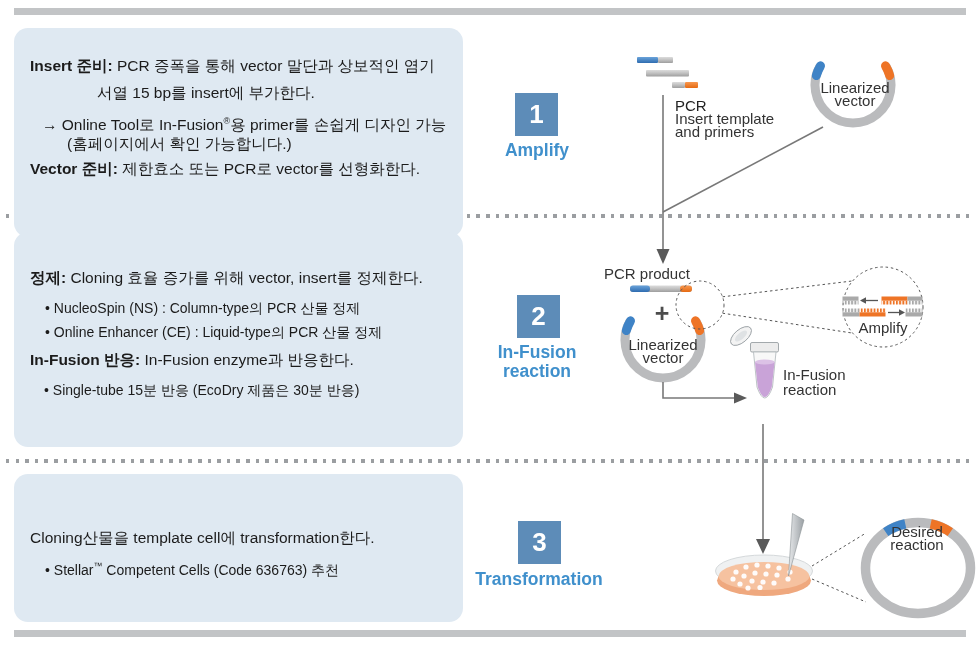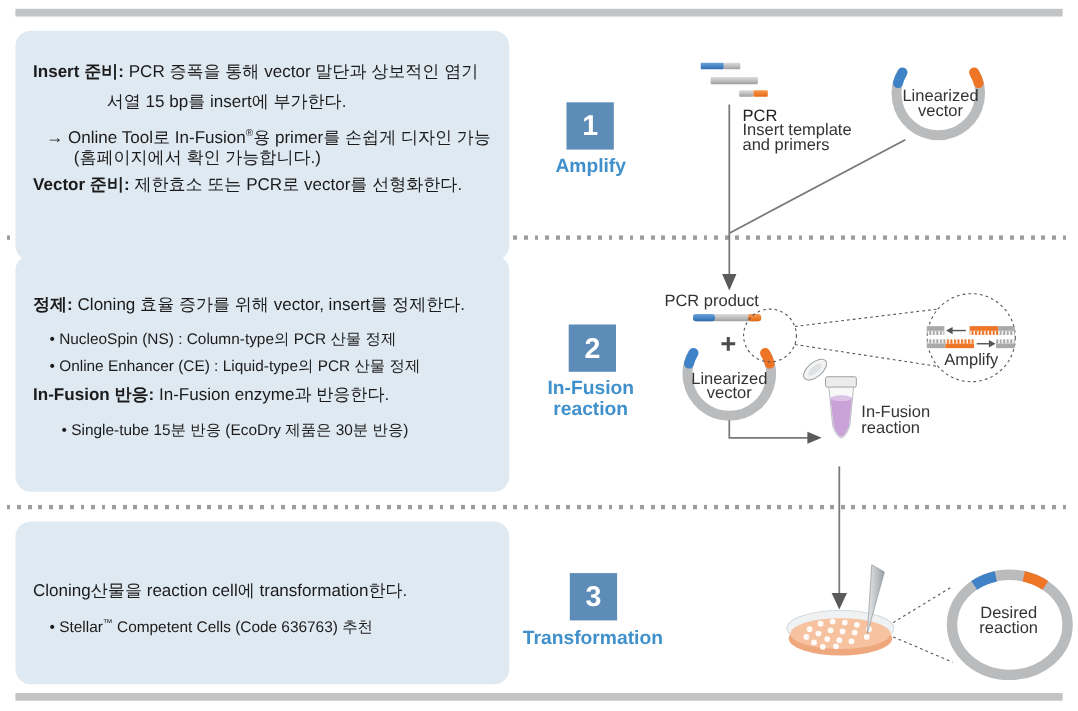--- a/index.html
+++ b/index.html
@@ -45,25 +45,25 @@
     <div class="line" style="left:28px;top:84px"><span>→ Online Tool로 In-Fusion</span><span class="sup">®</span><span>용 primer를 손쉽게 디자인 가능</span></div>
     <div class="line" style="left:53px;top:107px">(홈페이지에서 확인 가능합니다.)</div>
     <div class="line" style="left:16px;top:132px"><span class="b">Vector 준비:</span><span> 제한효소 또는 PCR로 vector를 선형화한다.</span></div>
   </div>
 
   <div class="box b2">
     <div class="line bullet" style="left:31px;top:68px">• NucleoSpin (NS) : Column-type의 PCR 산물 정제</div>
     <div class="line" style="left:16px;top:37px"><span class="b">정제:</span><span> Cloning 효율 증가를 위해 vector, insert를 정제한다.</span></div>
     <div class="line bullet" style="left:31px;top:92px">• Online Enhancer (CE) : Liquid-type의 PCR 산물 정제</div>
     <div class="line" style="left:16px;top:119px"><span class="b">In-Fusion 반응:</span><span> In-Fusion enzyme과 반응한다.</span></div>
-    <div class="line bullet" style="left:42px;top:150px">• Single-tube 15분 반응 (EcoDry 제품은 30분 반응)</div>
+    <div class="line bullet" style="left:30px;top:150px">• Single-tube 15분 반응 (EcoDry 제품은 30분 반응)</div>
   </div>
 
   <div class="box b3">
-    <div class="line" style="left:16px;top:55px">Cloning산물을 reaction cell에 transformation한다.</div>
+    <div class="line" style="left:16px;top:55px">Cloning산물을 template cell에 transformation한다.</div>
     <div class="line bullet" style="left:31px;top:84px"><span>• Stellar</span><span class="sup">™</span><span> Competent Cells (Code 636763) 추천</span></div>
   </div>
 
   <div class="badge" style="left:515px;top:93px">1</div>
   <div class="steplabel" style="left:457px;top:141px;width:160px">Amplify</div>
 
   <div class="badge" style="left:517px;top:295px">2</div>
   <div class="steplabel" style="left:457px;top:343px;width:160px">
     <div>In-Fusion</div>
     <div>reaction</div>
@@ -238,18 +238,18 @@
     <div>vector</div>
   </div>
 
   <div class="dlabel center" style="left:848px;top:321px;width:70px">Amplify</div>
 
   <div class="dlabel" style="left:783px;top:367px;line-height:15px">
     <div>In-Fusion</div>
     <div>reaction</div>
   </div>
 
-  <div class="dlabel center" style="left:867px;top:551px;width:100px">
+  <div class="dlabel center" style="left:867px;top:525px;width:100px">
     <div>Desired</div>
     <div>reaction</div>
   </div>
 
 </div>
 
 </body></html>

